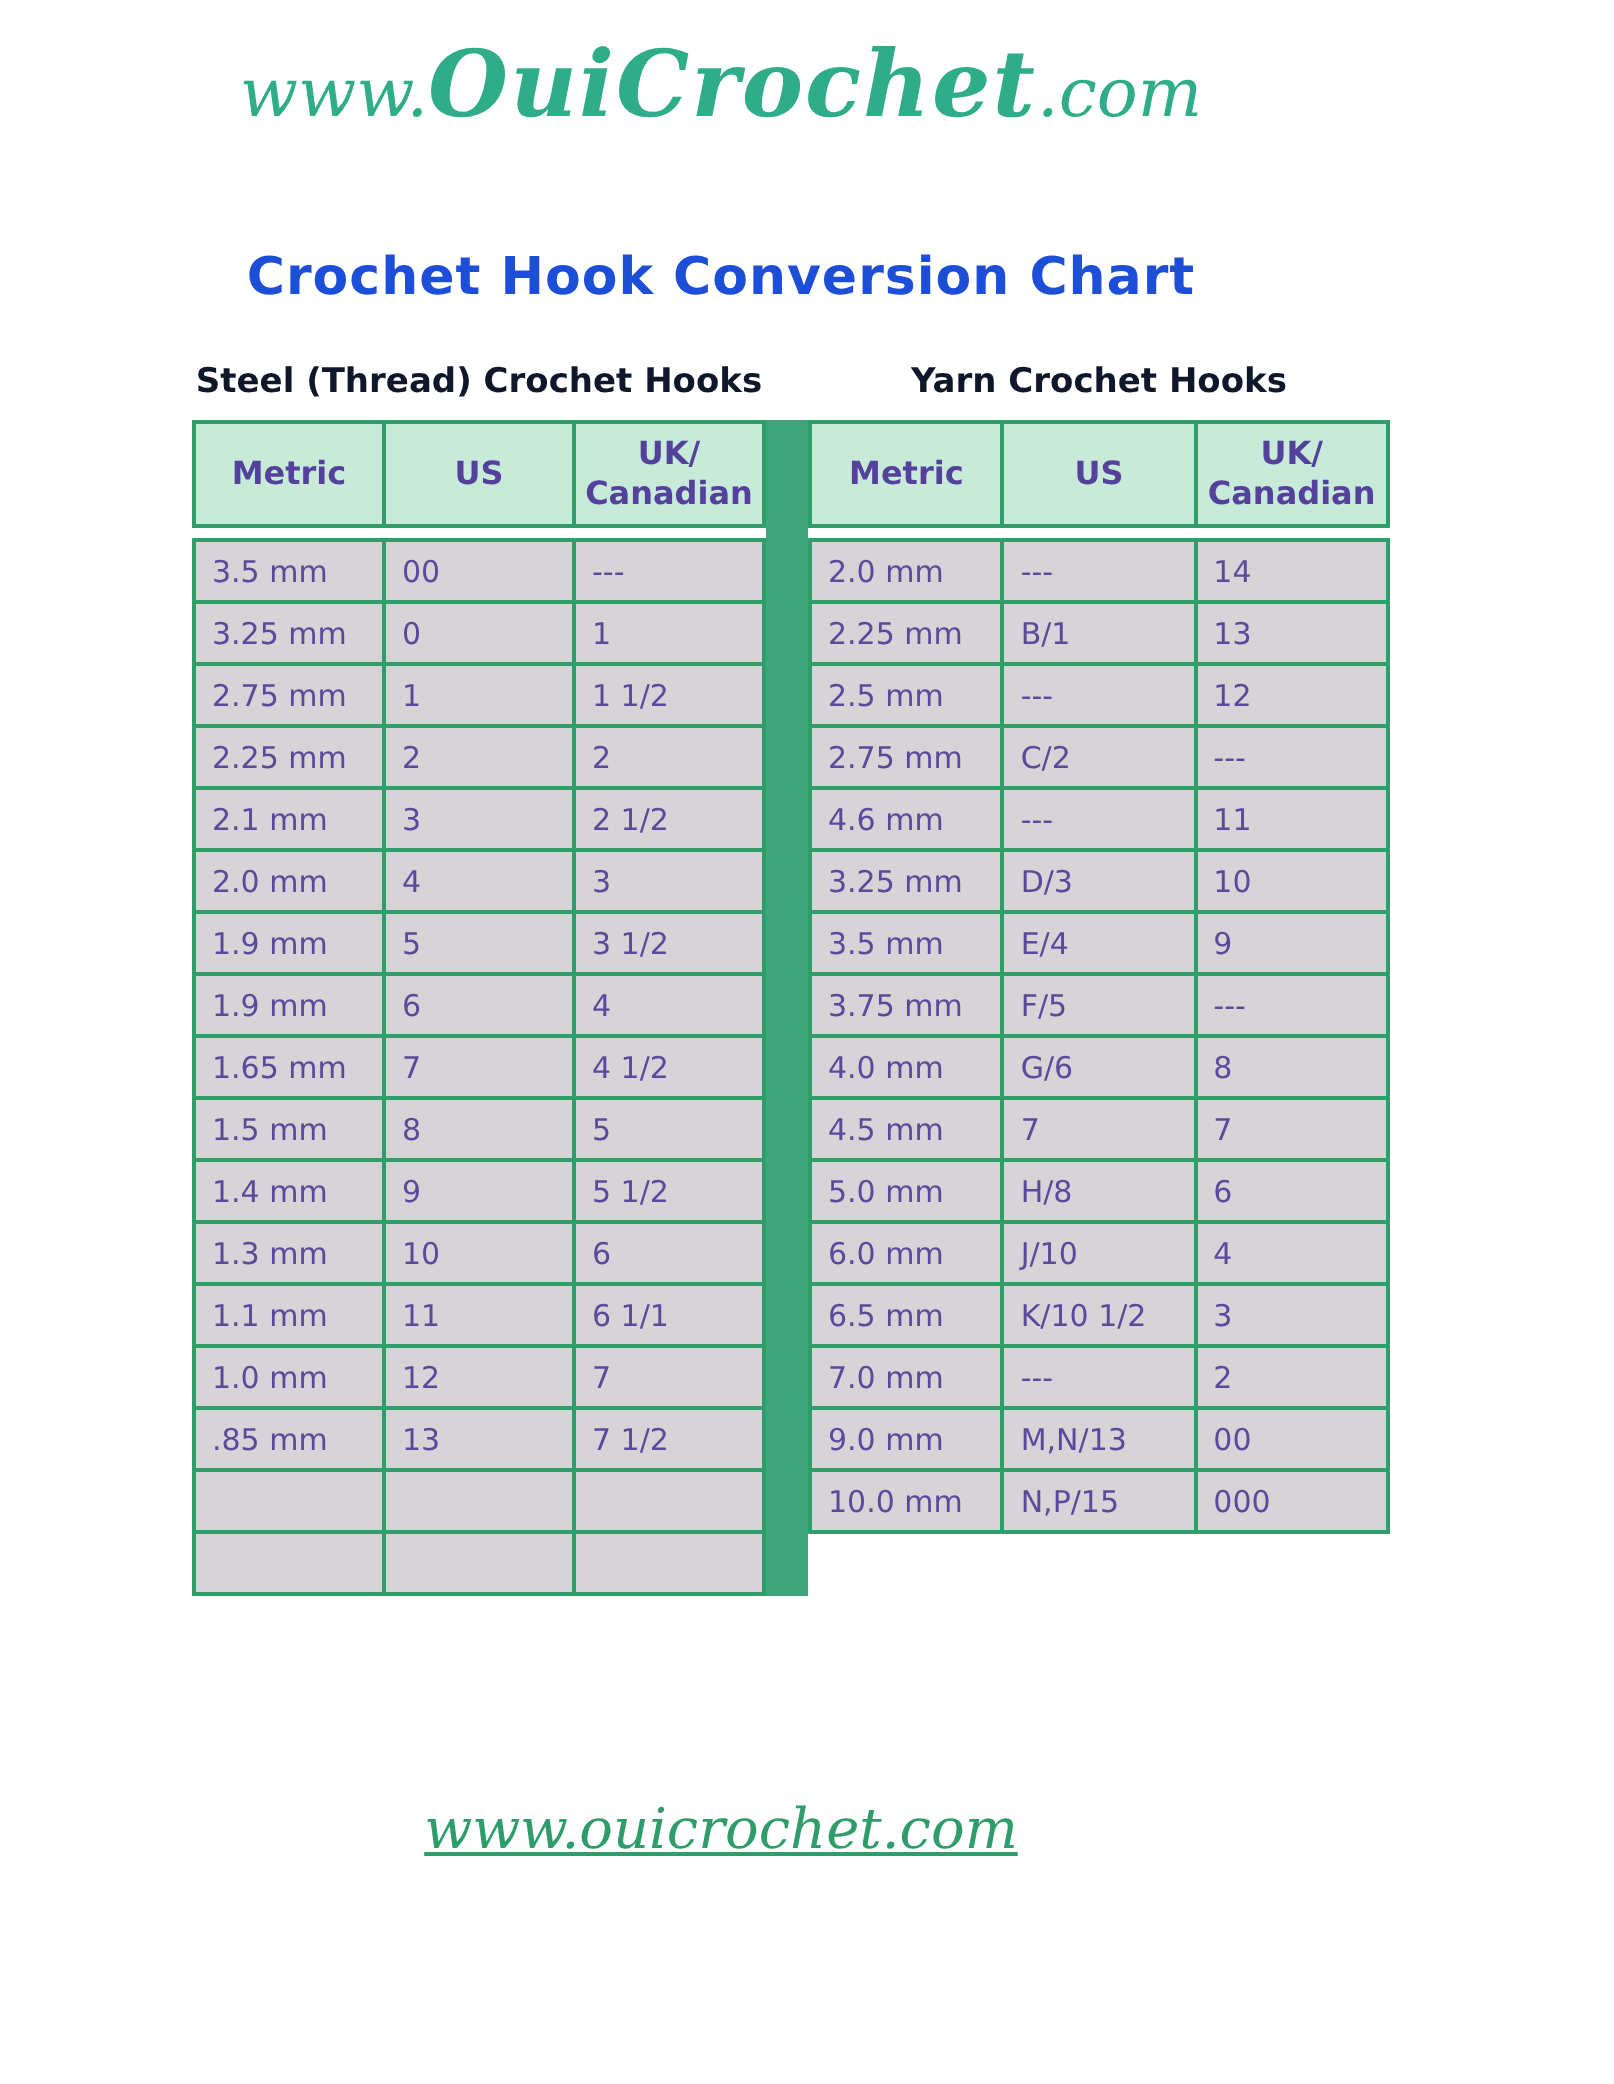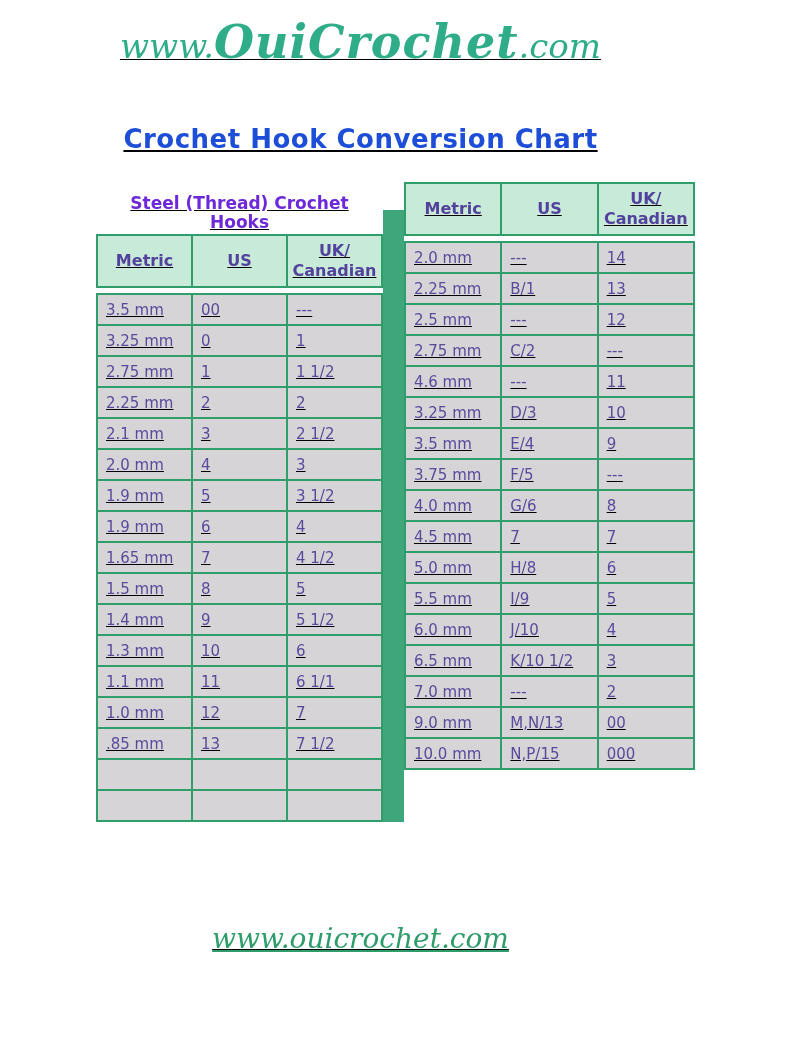--- a/index.html
+++ b/index.html
@@ -3,21 +3,20 @@
 <meta charset="utf-8">
 <style>
   html, body { margin: 0; padding: 0; background: #ffffff; }
   .page {
     position: relative;
     width: 721px;
     height: 1042px;
     background: #ffffff;
     font-family: "DejaVu Sans", "Liberation Sans", sans-serif;
     overflow: hidden;
-    text-decoration: underline;
   }
 
   
   .logo {
     margin-top: 14px;
     text-align: center;
     color: #2fad89;
     line-height: 56px;
     height: 58px;
     white-space: nowrap;
@@ -51,27 +50,27 @@
     display: flex;
     align-items: stretch;
     margin: 28px 0 0 96px;
     width: 599px;
   }
   .table-col { flex: 0 0 auto; }
   .table-col.steel { width: 287px; }
   .table-col.yarn  { width: 291px; }
 
   .table-heading {
-    margin: 12px;
+    margin: 0;
     height: 28px;
     line-height: 19px;
     text-align: center;
     font-size: 17px;
     font-weight: bold;
-    color: #6d28d9;
+    color: #0f172a;
   }
 
   .divider-strip {
     flex: 0 0 21px;
     margin-top: 28px;
     background: #3fa67c;
   }
 
   table.hdr, table.bdy {
     border-collapse: collapse;
@@ -233,20 +232,21 @@
               <td></td>
               <td></td>
             </tr>
           </tbody>
       </table>
     </section>
 
     <div class="divider-strip"></div>
 
     <section class="table-col yarn">
+      <h2 class="table-heading">Yarn Crochet Hooks</h2>
       <table class="hdr">
         <tbody>
             <tr>
           <th>Metric</th>
           <th>US</th>
           <th>UK/
 Canadian</th>
         </tr>
       </tbody>
         </table>
@@ -301,25 +301,20 @@
               <td>4.5 mm</td>
               <td>7</td>
               <td>7</td>
             </tr>
             <tr>
               <td>5.0 mm</td>
               <td>H/8</td>
               <td>6</td>
             </tr>
             <tr>
-              <td>5.5 mm</td>
-              <td>I/9</td>
-              <td>5</td>
-            </tr>
-            <tr>
               <td>6.0 mm</td>
               <td>J/10</td>
               <td>4</td>
             </tr>
             <tr>
               <td>6.5 mm</td>
               <td>K/10 1/2</td>
               <td>3</td>
             </tr>
             <tr>

